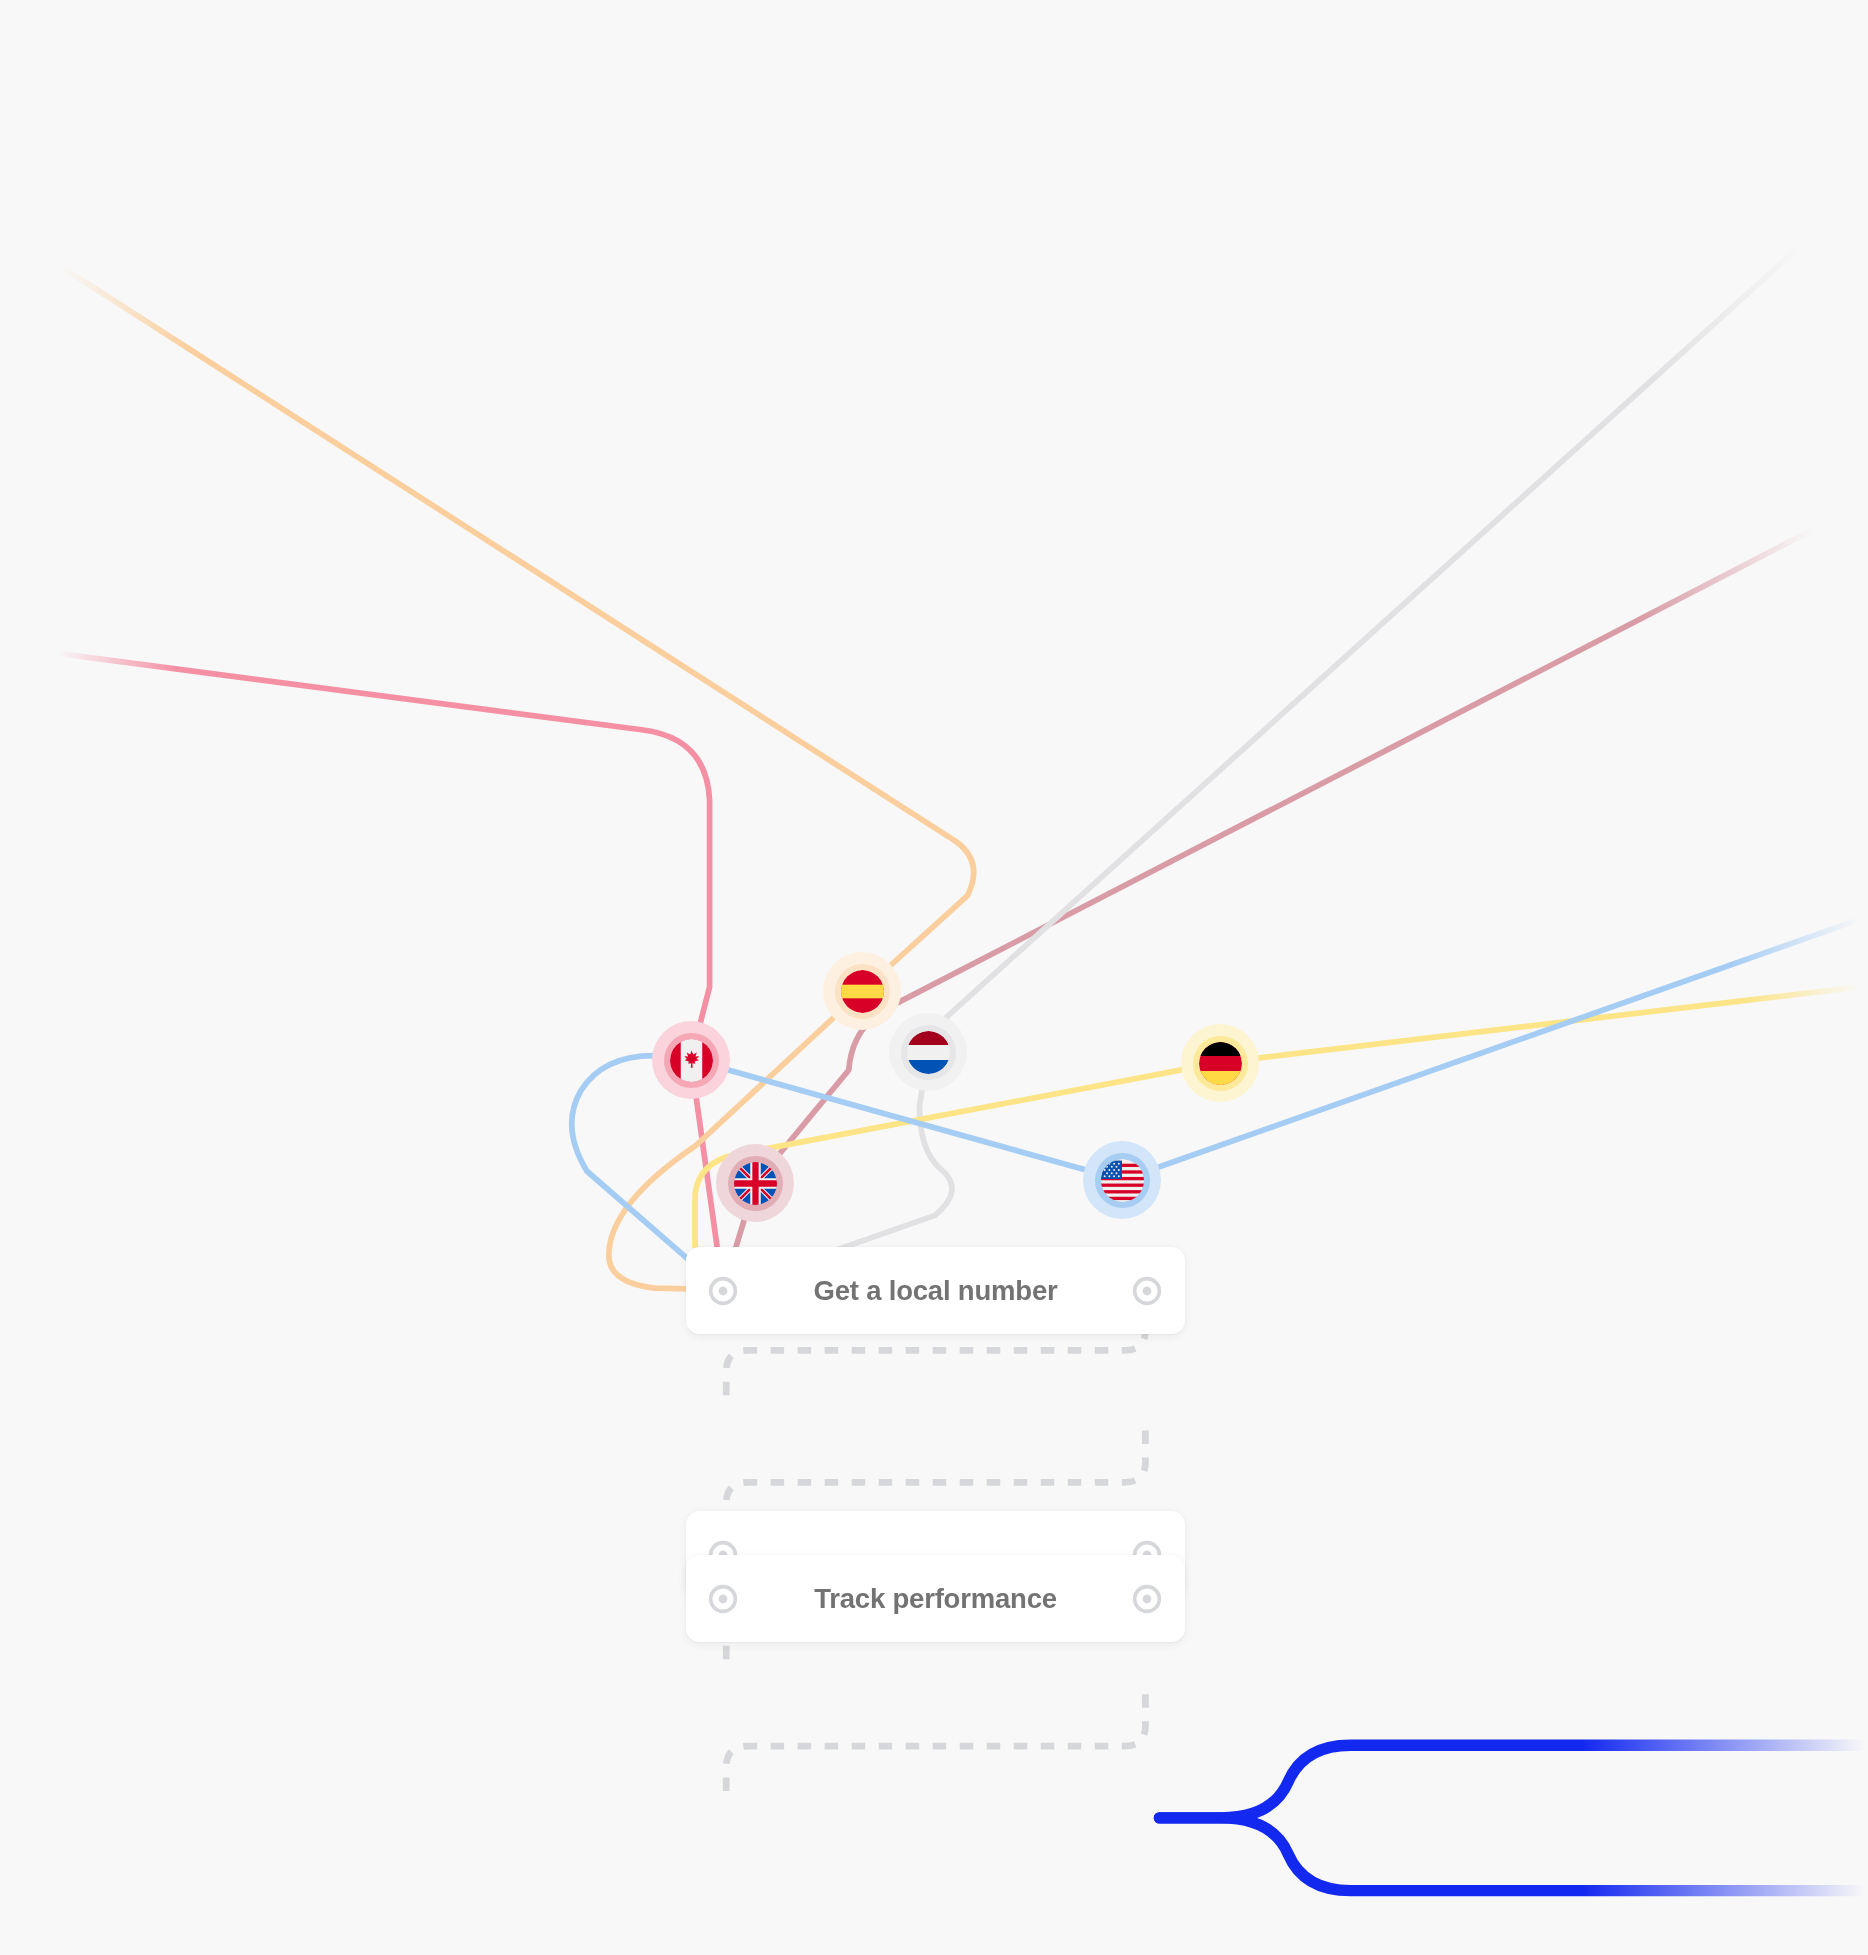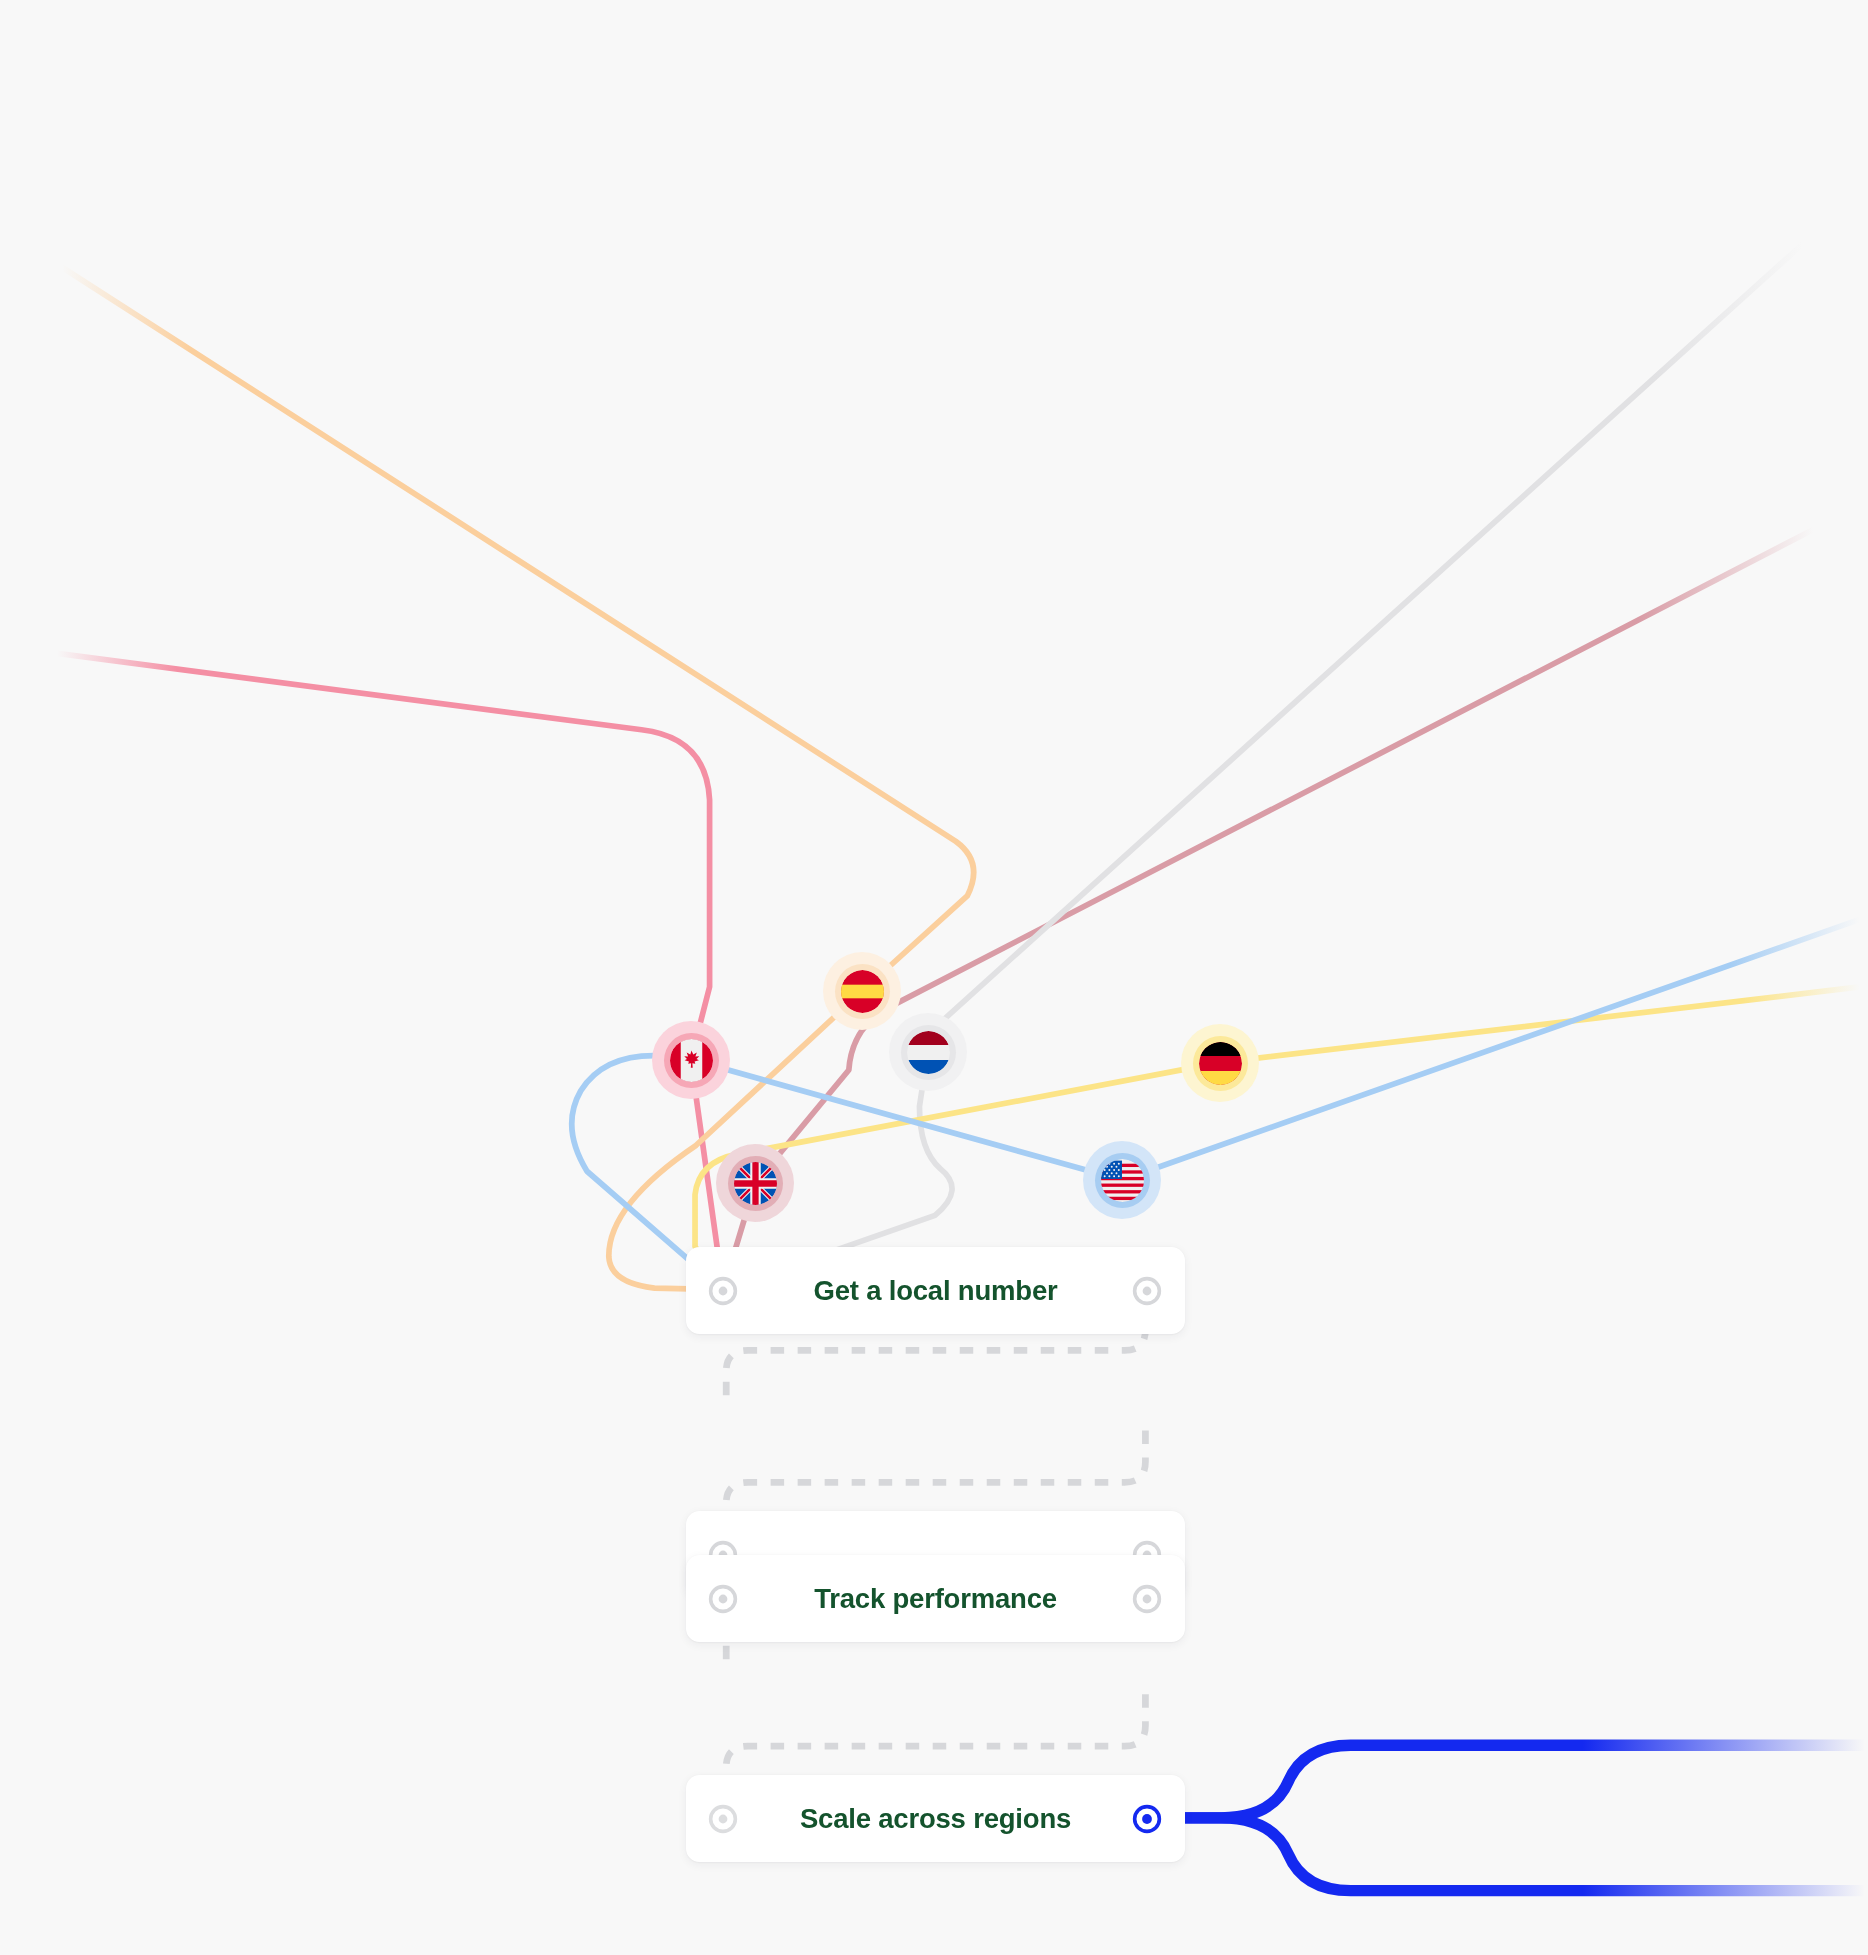--- a/index.html
+++ b/index.html
@@ -65,21 +65,21 @@
     border-radius: 13.5px;
     box-shadow: 0 2.1px 9.4px rgba(30,35,55,0.055), 0 0.5px 1.6px rgba(30,35,55,0.04);
     display: flex;
     align-items: center;
     justify-content: center;
     z-index: 6;
   }
   .step-label {
     font-size: 27.5px;
     font-weight: 700;
-    color: #14532d;
+    color: #737373;
     letter-spacing: -0.2px;
     white-space: nowrap;
     line-height: 1;
   }
   .port {
     position: absolute;
     top: 50%;
     transform: translate(-50%, -50%);
     width: 34px;
     height: 34px;
@@ -319,30 +319,15 @@
     </span>
     <span class="step-label">Track performance</span>
     <span class="port right">
       <svg viewBox="0 0 66 66">
           <circle cx="33" cy="33" r="24" fill="none" stroke="#d6d7da" stroke-width="7"></circle>
           <circle cx="33" cy="33" r="8.5" fill="#d6d7da"></circle>
         </svg>
     </span>
   </div>
 
-  <div class="step-card" id="card-5">
-    <span class="port left">
-      <svg viewBox="0 0 66 66">
-          <circle cx="33" cy="33" r="24" fill="none" stroke="#dcdddf" stroke-width="7"></circle>
-          <circle cx="33" cy="33" r="8.5" fill="#dcdddf"></circle>
-        </svg>
-    </span>
-    <span class="step-label">Scale across regions</span>
-    <span class="port right">
-      <svg viewBox="0 0 66 66">
-          <circle cx="33" cy="33" r="24" fill="none" stroke="#1429f0" stroke-width="7"></circle>
-          <circle cx="33" cy="33" r="9.5" fill="#1429f0"></circle>
-        </svg>
-    </span>
-  </div>
 
 </div>
 
 
 </body></html>

